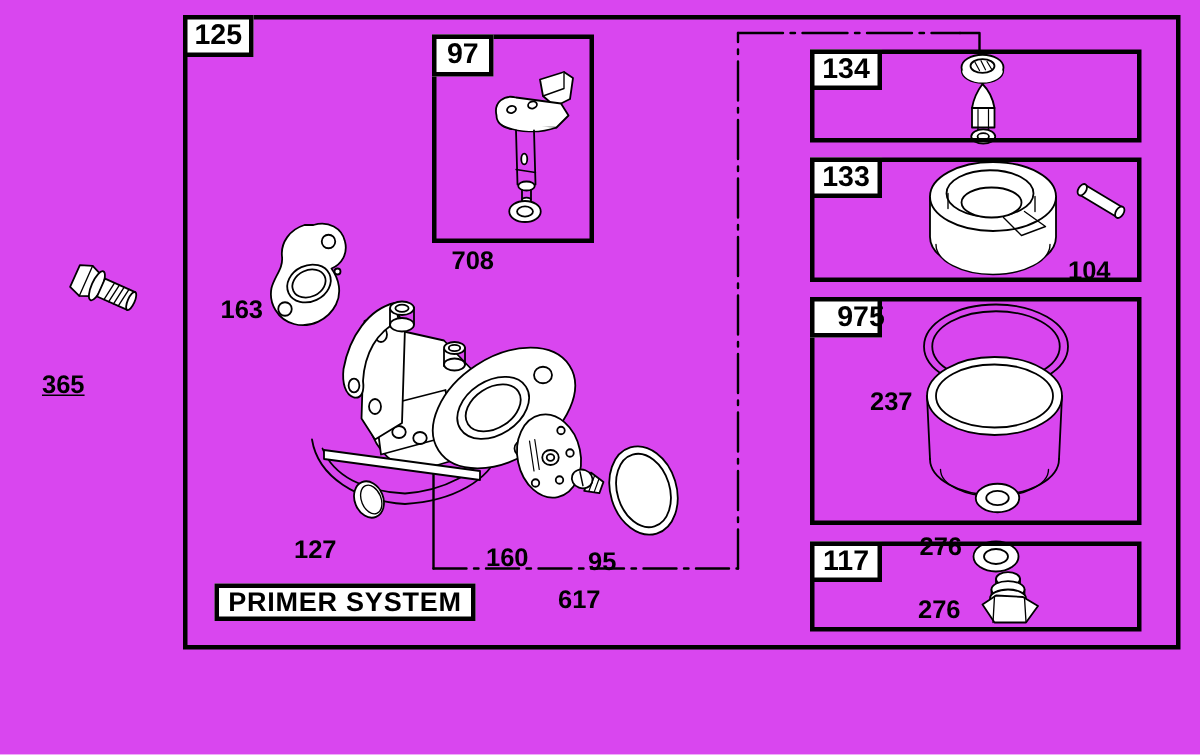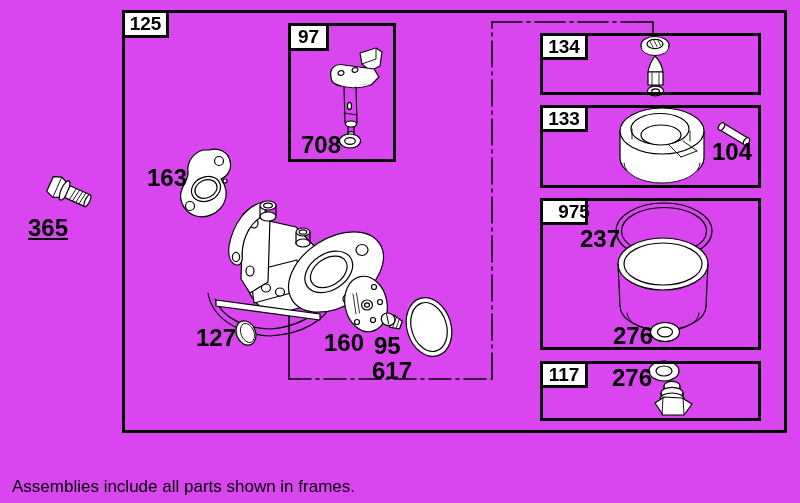--- a/index.html
+++ b/index.html
@@ -4,21 +4,21 @@
 <style>
   html,body{margin:0;padding:0;background:#fff;}
   .page{position:relative;width:800px;height:503px;background:#d946ef;
         font-family:"Liberation Sans",sans-serif;color:#000;overflow:hidden;}
   .lineart{position:absolute;left:0;top:0;z-index:1;}
   .frame{position:absolute;border:3px solid #000;background:transparent;
          box-sizing:border-box;z-index:2;}
   .labelbox{position:absolute;border:3px solid #000;background:#fff;
             box-sizing:border-box;display:flex;align-items:center;justify-content:center;
             font-weight:bold;font-size:19px;z-index:3;}
-  .plabel{position:absolute;font-weight:bold;font-size:24px;line-height:1;z-index:3;}
+  .plabel{position:absolute;font-weight:bold;font-size:17px;line-height:1;z-index:3;margin-top:32px;}
   .primerbox{position:absolute;border:3px solid #000;background:#fff;box-sizing:border-box;
              display:flex;align-items:center;justify-content:center;
              font-weight:bold;font-size:18px;letter-spacing:.5px;z-index:3;}
   .note{position:absolute;font-size:17px;line-height:1.2;z-index:3;}
   svg *{vector-effect:non-scaling-stroke;}
 </style>
 </head>
 <body>
 
 <div class="page">
@@ -221,27 +221,29 @@
   <div class="frame" style="left:540px;top:198px;width:221px;height:152px;"></div>
   <div class="labelbox" style="left:540px;top:198px;width:48px;height:27px;padding-left:20px;">
       <span>975</span>
     </div>
 
   <div class="frame" style="left:540px;top:361px;width:221px;height:60px;"></div>
   <div class="labelbox" style="left:540px;top:361px;width:48px;height:27px;">
       <span>117</span>
     </div>
 
+  <div class="primerbox" style="left:143px;top:389px;width:174px;height:25px;">
+      <span>PRIMER SYSTEM</span>
+    </div>
 
   <div class="plabel" style="left:28px;top:216px;text-decoration:underline;">365</div>
   <div class="plabel" style="left:147px;top:166px;">163</div>
   <div class="plabel" style="left:301px;top:133px;">708</div>
   <div class="plabel" style="left:196px;top:326px;">127</div>
   <div class="plabel" style="left:324px;top:331px;">160</div>
-  <div class="plabel" style="left:374px;top:334px;">95</div>
+  <div class="plabel" style="left:392px;top:334px;">95</div>
   <div class="plabel" style="left:372px;top:359px;">617</div>
   <div class="plabel" style="left:712px;top:140px;">104</div>
   <div class="plabel" style="left:580px;top:227px;">237</div>
   <div class="plabel" style="left:613px;top:324px;">276</div>
   <div class="plabel" style="left:612px;top:366px;">276</div>
 
-  <div class="note" style="left:12px;top:477px;">Assemblies include all parts shown in frames.</div>
 </div>
 
 </body></html>

